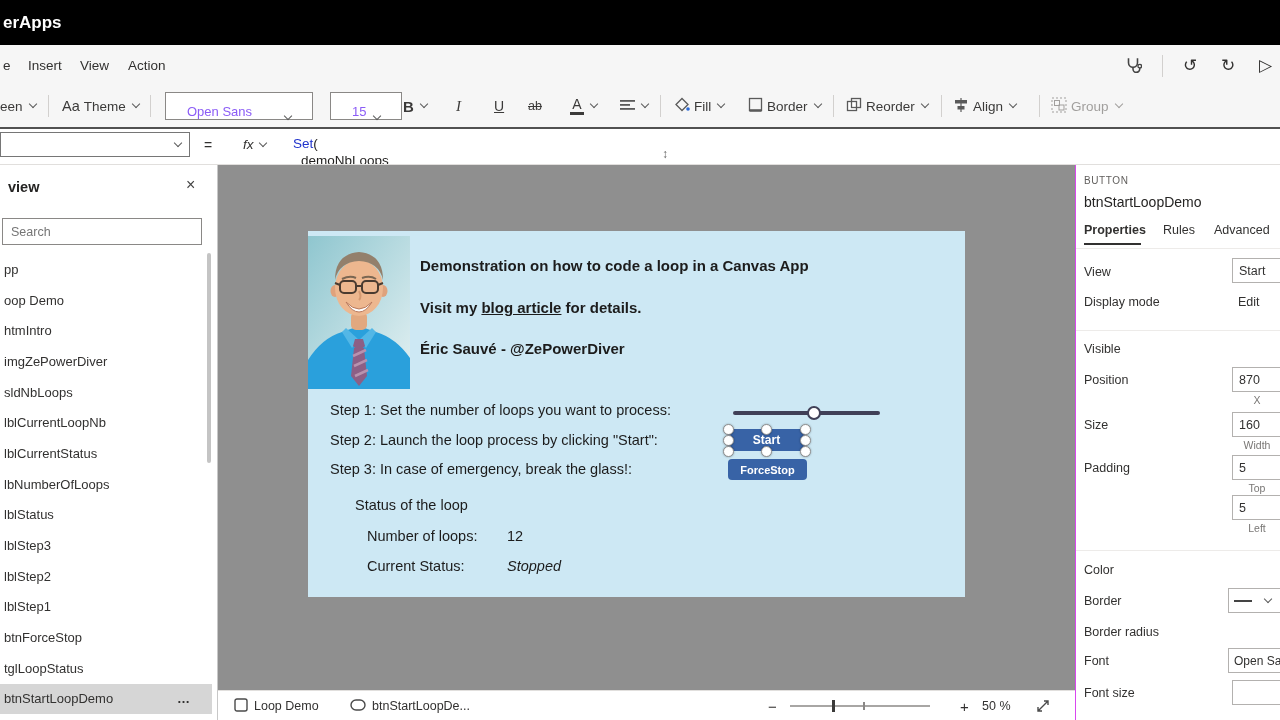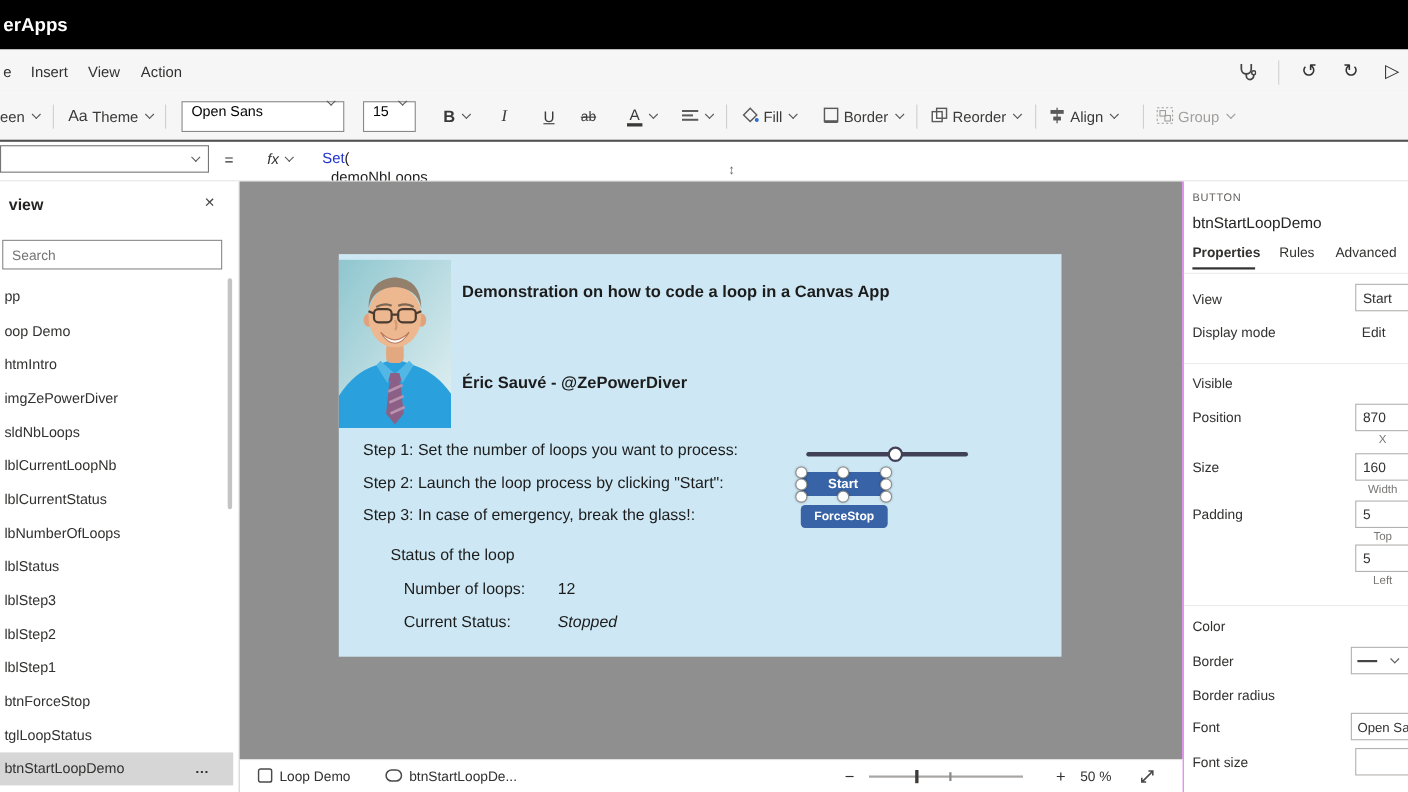--- a/index.html
+++ b/index.html
@@ -21,21 +21,21 @@
   .glyph { font-size:17px; }
 
   
   .ribbon { position:absolute; left:0; top:85px; width:1280px; height:42px; background:#f6f6f6; }
   .rb { position:absolute; top:0; height:42px; display:flex; align-items:center; gap:4px;
     color:#3b3a39; font-size:13.5px; }
   .chev { display:inline-block; width:6px; height:6px; border-right:1.3px solid #5a5a5a;
     border-bottom:1.3px solid #5a5a5a; transform:rotate(45deg); margin-left:3px; margin-top:-4px; }
   .vdiv { position:absolute; top:10px; width:1px; height:22px; background:#d2d0ce; }
   .rb-select { position:absolute; top:7px; height:28px; background:#fff; border:1px solid #8a8886;
-    display:flex; align-items:flex-start; justify-content:space-between; padding:0 8px; font-size:13px; color:#000000; }
+    display:flex; align-items:flex-end; justify-content:space-between; padding:0 21px; font-size:13px; color:#8b5cf6; }
   .fc { display:flex; flex-direction:column; align-items:center; line-height:13px; font-size:14px; }
   .fc-bar { width:14px; height:3px; background:#3b3a39; margin-top:1px; }
   .disabled { color:#a19f9d; }
 
   .dark-divider { position:absolute; left:0; top:127px; width:1280px; height:2px; background:#515151; }
 
   
   .formulabar { position:absolute; left:0; top:129px; width:1280px; height:36px; background:#fff;
     overflow:hidden; border-bottom:1px solid #e1dfdd; }
   .prop-select { position:absolute; left:0; top:3px; width:190px; height:25px; border:1px solid #767676;
@@ -151,21 +151,21 @@
     <div class="rb" style="left:62px">
         <span style="font-size:14.5px">Aa</span>
         <span>Theme</span>
         <span class="chev"></span>
       </div>
     <div class="vdiv" style="left:150px"></div>
     <div class="rb-select" style="left:165px;width:148px">
         <span>Open Sans</span>
         <span class="chev"></span>
       </div>
-    <div class="rb-select" style="left:330px;width:48px">
+    <div class="rb-select" style="left:330px;width:72px">
         <span>15</span>
         <span class="chev"></span>
       </div>
     <div class="rb" style="left:403px">
         <b style="font-size:15px">B</b>
         <span class="chev"></span>
       </div>
     <div class="rb" style="left:456px">
         <i style="font-size:15px;font-family:'Liberation Serif',serif">I</i>
       </div>
@@ -332,20 +332,21 @@
         <path d="M27 44 Q27 18 51 16 Q75 18 75 44 Q71 26 51 25 Q31 26 27 44 Z" fill="#93806c"></path>
         <path d="M34 43 q8 -4 14 -1 M54 42 q8 -3 14 1" stroke="#7a6652" stroke-width="2" fill="none"></path>
         <rect x="32" y="45" width="16" height="12" rx="4" fill="none" stroke="#4a3b30" stroke-width="2"></rect>
         <rect x="54" y="45" width="16" height="12" rx="4" fill="none" stroke="#4a3b30" stroke-width="2"></rect>
         <path d="M48 50 h6 M32 49 L27 47 M70 49 L75 47" stroke="#4a3b30" stroke-width="2"></path>
         <path d="M51 55 q3 6 0 9" stroke="#d49a72" stroke-width="2" fill="none"></path>
         <path d="M38 66 Q51 80 64 66 Q58 76 51 76 Q44 76 38 66 Z" fill="#ffffff" stroke="#b9795c" stroke-width="1"></path>
       </svg>
 
       <div class="ctext cbold" style="left:112px;top:26px">Demonstration on how to code a loop in a Canvas App</div>
+      <div class="ctext cbold" style="left:112px;top:68px"><span>Visit my </span><span class="linku">blog article</span><span> for details.</span></div>
       <div class="ctext cbold" style="left:112px;top:109px">Éric Sauvé - @ZePowerDiver</div>
 
       <div class="ctext" style="left:22px;top:171px">Step 1: Set the number of loops you want to process:</div>
       <div class="slider-track" style="left:425px;top:180px;width:147px"></div>
       <div class="slider-handle" style="left:499px;top:175px"></div>
 
       <div class="ctext" style="left:22px;top:201px">Step 2: Launch the loop process by clicking "Start":</div>
       <div class="pabtn" style="left:420px;top:198px;width:77px;height:22px;font-size:12px">Start</div>
       <div class="handle" style="left:414.5px;top:192.5px"></div>
       <div class="handle" style="left:452.5px;top:192.5px"></div>

